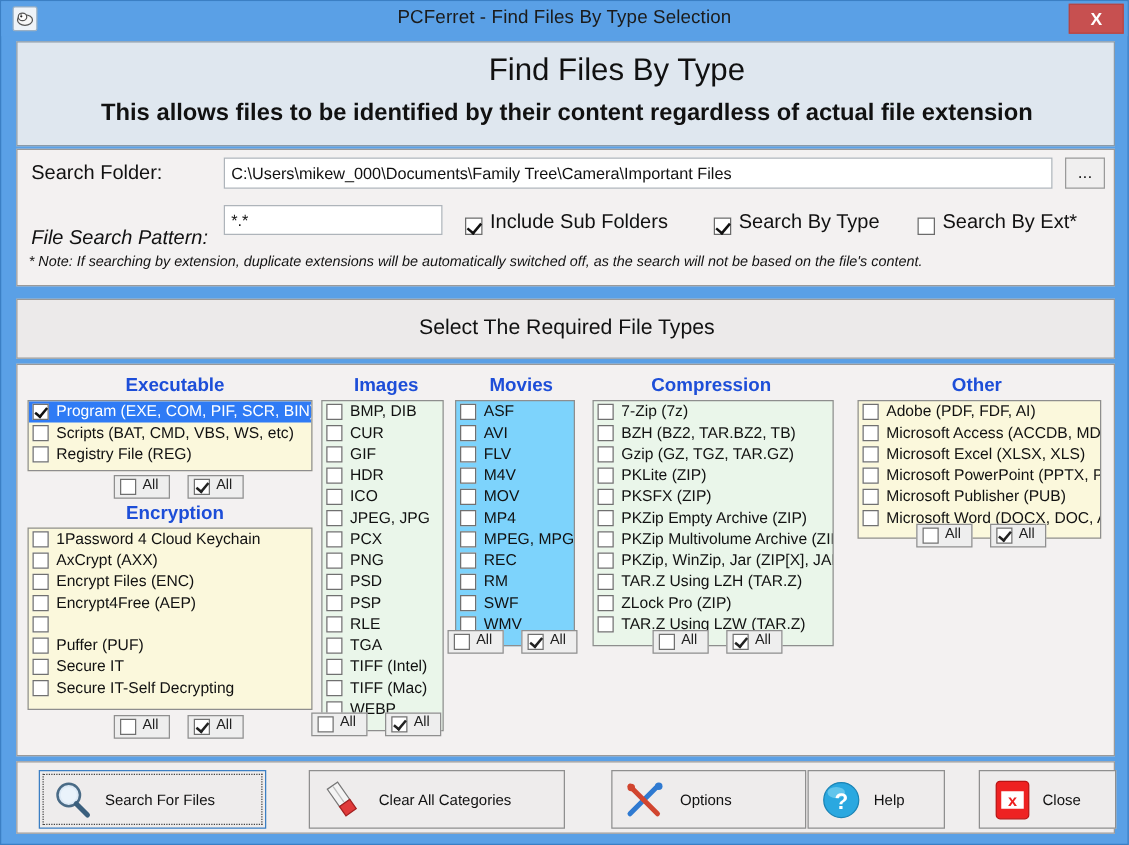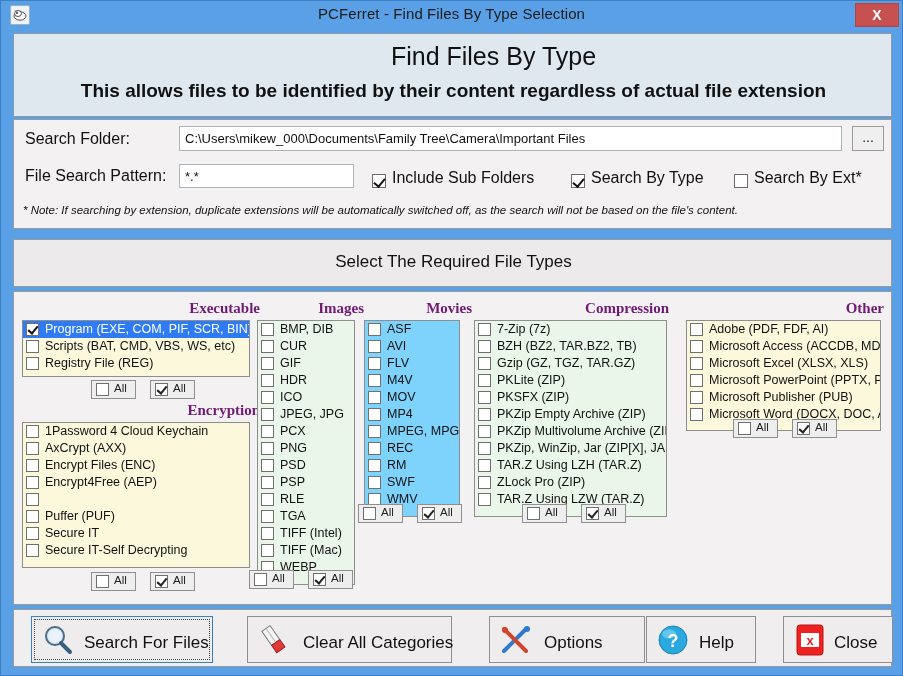--- a/index.html
+++ b/index.html
@@ -118,22 +118,22 @@
   }
   
   #select-band{left:12px;top:238px;width:879px;height:48px;}
   .select-title{
     position:absolute;left:0;top:12px;width:879px;text-align:center;
     font-size:17px;color:#111;font-family:"Liberation Sans", sans-serif;
   }
   
   #types-panel{left:12px;top:290px;width:879px;height:314px;background:#f3f1f1;}
   .col-head{
-    position:absolute;font-size:15px;font-weight:bold;color:#701a75;
-    text-align:right;font-family:Liberation Serif, serif;
+    position:absolute;font-size:15px;font-weight:bold;color:#1d4ed8;
+    text-align:center;font-family:Liberation Sans, sans-serif;
   }
   .listbox{
     position:absolute;box-sizing:border-box;
     border:1px solid #8e8e8e;
     background:#fbf8dc;
     overflow:hidden;
   }
   .listbox.green{background:#eaf6ea;}
   .lrow{
     position:relative;height:17px;line-height:17px;
@@ -177,21 +177,21 @@
     position:absolute;height:47px;
     background:#eeecec;border:1px solid #8f8f8f;box-sizing:border-box;
     cursor:pointer;
   }
   .bigbtn.focus{border:1px solid #3b7fc4;}
   .bigbtn.focus::before{
     content:"";position:absolute;left:2px;top:2px;right:2px;bottom:2px;
     border:1px dotted #444;
   }
   .bigbtn .bb-txt{
-    position:absolute;font-size:17px;color:#111;
+    position:absolute;font-size:12px;color:#111;
     font-family:"Liberation Sans", sans-serif;white-space:nowrap;
   }
   .bigbtn .bb-ico{position:absolute;left:9px;top:6px;width:34px;height:34px;}
 </style>
 </head>
 <body>
 
 <div class="window">
 
   <div class="titlebar">
@@ -212,21 +212,21 @@
   <div class="panel" id="header-band">
     <div class="hdr-title">Find Files By Type</div>
     <div class="hdr-sub">This allows files to be identified by their content regardless of actual file extension</div>
   </div>
 
   <div class="panel-white" id="search-band">
     <div class="lbl" style="left:11px;top:10px;">Search Folder:</div>
     <div class="txtbox" style="left:165px;top:6px;width:663px;height:25px;line-height:18px;">C:\Users\mikew_000\Documents\Family Tree\Camera\Important Files</div>
     <div class="browse-btn" style="left:838px;top:6px;width:32px;height:25px;line-height:21px;">...</div>
 
-    <div class="lbl" style="left:11px;top:47px;">File Search Pattern:</div>
+    <div class="lbl" style="left:11px;top:62px;font-style:italic;">File Search Pattern:</div>
     <div class="txtbox" style="left:165px;top:44px;width:175px;height:24px;line-height:17px;">*.*</div>
   </div>
 
   <div class="cbx checked" style="left:371px;top:173px;"></div>
   <div class="cbx-lbl" style="left:391px;top:168px;">Include Sub Folders</div>
 
   <div class="cbx checked" style="left:570px;top:173px;"></div>
   <div class="cbx-lbl" style="left:590px;top:168px;">Search By Type</div>
 
   <div class="cbx" style="left:733px;top:173px;"></div>

